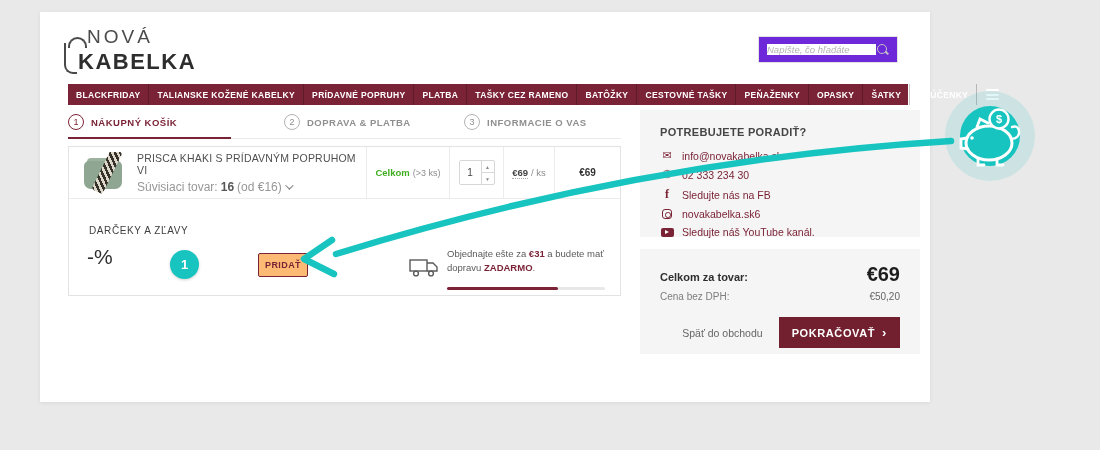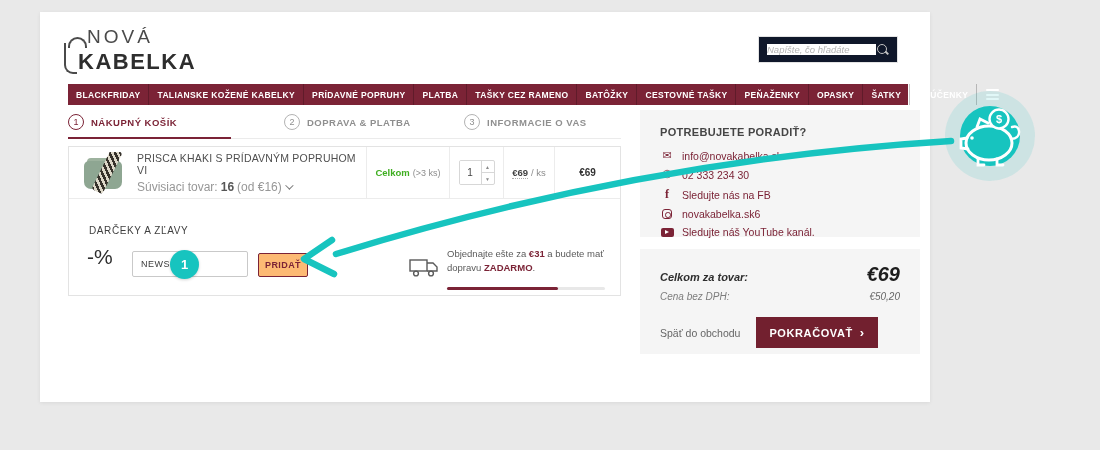--- a/index.html
+++ b/index.html
@@ -9,21 +9,21 @@
   .card { position:absolute; left:40px; top:12px; width:890px; height:390px; background:#ffffff; box-shadow:0 1px 4px rgba(0,0,0,0.07); }
 
   
   .logo { position:absolute; left:28px; top:14px; color:#3a3a3a; }
   .logo-l1 { display:flex; align-items:flex-end; font-size:19px; letter-spacing:3px; color:#4a4a4a; }
   .bag-handle { width:19px; height:11px; border:2.5px solid #4a4a4a; border-bottom:none; border-radius:10px 10px 0 0; display:inline-block; }
   .logo-l2 { display:flex; align-items:center; margin-top:1px; font-size:22px; font-weight:bold; letter-spacing:1.5px; color:#2e2e2e; position:relative; padding-left:10px; }
   .bag-corner { position:absolute; left:-4px; top:-6px; width:13px; height:31px; border-left:2.5px solid #4a4a4a; border-bottom:2.5px solid #4a4a4a; border-radius:0 0 0 9px; }
 
   
-  .search { position:absolute; right:32px; top:24px; width:140px; height:27px; border:1px solid #e3e3e3; display:flex; align-items:center; padding:0 8px; background:#0f172a; }
+  .search { position:absolute; right:32px; top:24px; width:140px; height:27px; border:1px solid #e3e3e3; display:flex; align-items:center; padding:0 8px; background:#6d28d9; }
   .search input { border:none; outline:none; flex:1; font-size:9.5px; font-style:italic; color:#555; font-family:"Liberation Sans",sans-serif; min-width:0; }
   .search input::placeholder { color:#b3b3b3; }
   .mag { position:relative; width:13px; height:13px; flex:0 0 13px; }
   .mag::before { content:""; position:absolute; left:1px; top:1px; width:8px; height:8px; border:1.5px solid #c4c4c4; border-radius:50%; }
   .mag::after { content:""; position:absolute; left:9px; top:9px; width:4px; height:1.5px; background:#c4c4c4; transform:rotate(45deg); }
 
   
   .nav { position:absolute; left:28px; right:22px; top:72px; height:21px; background:#7b2336; display:flex; align-items:stretch; }
   .nav-item { flex:1 1 auto; display:flex; align-items:center; justify-content:center; color:#fff; font-size:8.5px; font-weight:bold; letter-spacing:0.35px; padding:0 8px; border-left:1px solid rgba(0,0,0,0.22); white-space:nowrap; cursor:pointer; }
   .nav-item:first-child { border-left:none; }
@@ -82,27 +82,27 @@
   .help-title { font-size:11px; font-weight:bold; color:#454545; letter-spacing:0.3px; margin-bottom:11px; }
   .help-item { display:flex; align-items:center; gap:8px; margin-bottom:6px; color:#7b2336; font-size:10.5px; cursor:pointer; }
   .hicon { width:14px; flex:0 0 14px; display:flex; align-items:center; justify-content:center; font-size:11px; color:#7b2336; }
   .fb { font-weight:bold; font-size:12px; font-family:"Liberation Serif",serif; }
   .ig { width:10px; height:10px; border:1.3px solid #7b2336; border-radius:3px; position:relative; }
   .ig::after { content:""; position:absolute; left:2px; top:2px; width:3.5px; height:3.5px; border:1.2px solid #7b2336; border-radius:50%; }
   .yt { width:13px; height:9px; background:#7b2336; border-radius:2px; display:flex; align-items:center; justify-content:center; }
   .yt::after { content:""; border-left:4px solid #fff; border-top:2.5px solid transparent; border-bottom:2.5px solid transparent; }
 
   .summary-box { position:absolute; left:600px; top:237px; width:280px; height:105px; background:#f5f5f5; padding:14px 20px; }
-  .sum-row { display:flex; justify-content:space-between; align-items:baseline;font-style:italic; }
+  .sum-row { display:flex; justify-content:space-between; align-items:baseline; }
   .sum-label { font-size:11px; font-weight:bold; color:#2e2e2e; }
   .sum-total { font-size:20px; font-weight:bold; color:#1d1d1d; }
   .vat-row { margin-top:5px; }
   .vat-label { font-size:10px; color:#7d7d7d; }
   .vat-value { font-size:10px; color:#666; }
-  .actions { margin-top:15px; display:flex; align-items:center; justify-content:flex-start; gap:16px; }
+  .actions { margin-top:15px; display:flex; align-items:center; justify-content:flex-end; gap:16px; }
   .back-link { font-size:10.5px; color:#666; cursor:pointer; }
   .cta { background:#72202f; color:#fff; border:none; padding:9px 13px; font-size:11px; font-weight:bold; letter-spacing:0.6px; cursor:pointer; display:flex; align-items:center; gap:7px; font-family:"Liberation Sans",sans-serif; }
   .cta .arr { font-size:13px; line-height:1; }
 
   
   .overlay { position:absolute; left:0; top:0; width:1100px; height:450px; z-index:50; pointer-events:none; }
 </style>
 </head>
 <body>
 
@@ -192,21 +192,20 @@
       </div>
       <div class="pcell cell-unit">
         <span class="unit-num">€69</span>
         <span>/ ks</span>
       </div>
       <div class="pcell cell-total">€69</div>
     </div>
 
     <div class="gift-head">DARČEKY A ZĽAVY</div>
     <div class="percent">-%</div>
-    <input class="gift-input" value="NEWS" style="">
     <div class="badge">1</div>
     <button class="pridat">PRIDAŤ</button>
 
     <svg class="truck" width="30" height="22" viewBox="0 0 30 22">
       <g fill="none" stroke="#5a5a5a" stroke-width="1.4">
         <rect x="1" y="3" width="17" height="11"></rect>
         <path d="M18 6 h6 l4 4 v4 h-10"></path>
         <circle cx="7" cy="16.5" r="2.4"></circle>
         <circle cx="22" cy="16.5" r="2.4"></circle>
       </g>

